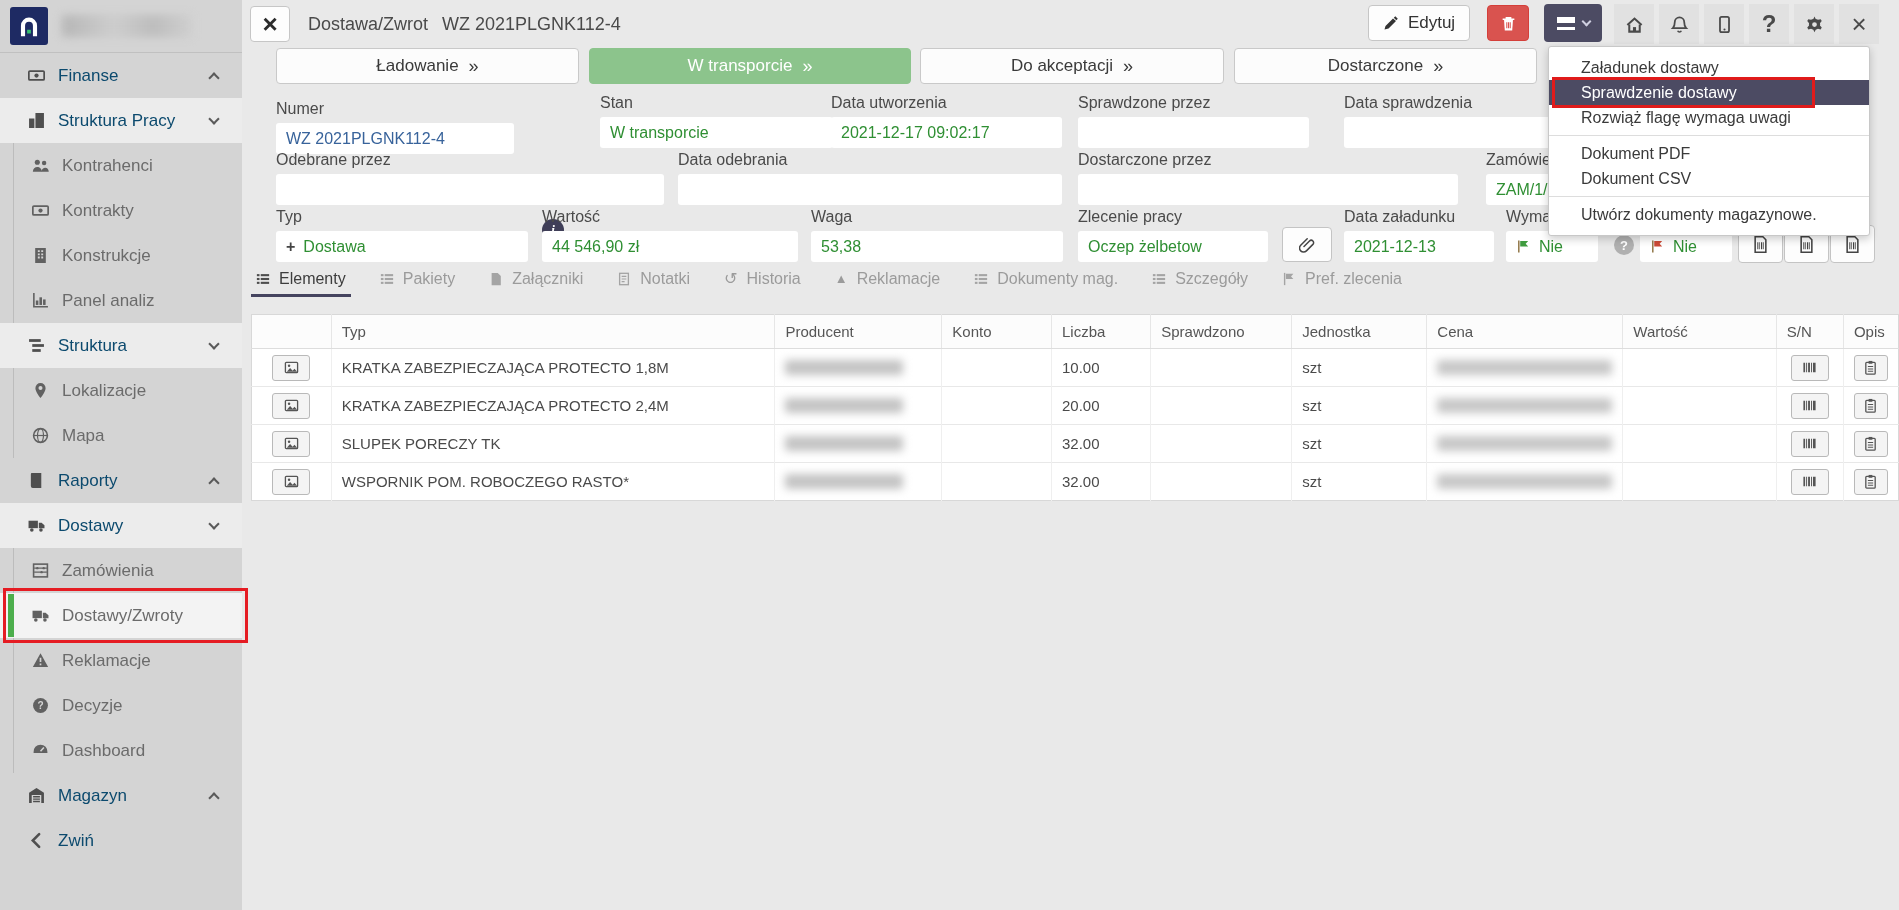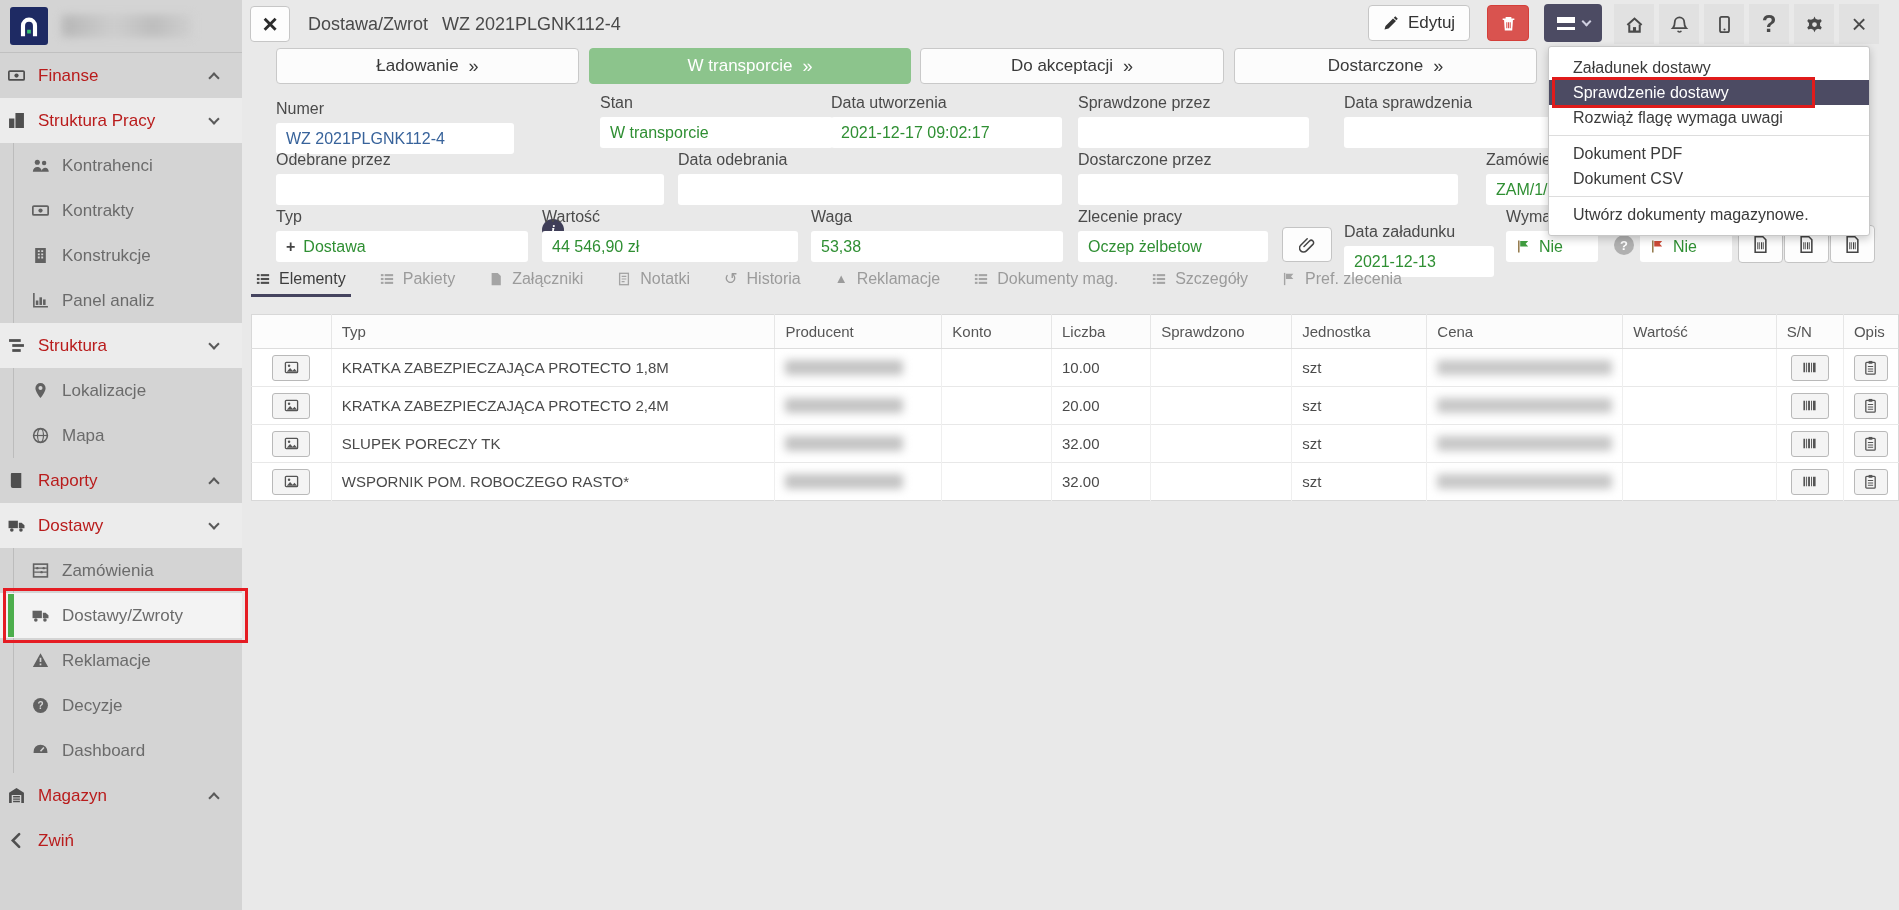--- a/index.html
+++ b/index.html
@@ -9,21 +9,21 @@
     background:#e9e9e9; color:#4a4a4a; position:relative; font-size:16px;
   }
   .icn { width:17px; height:17px; flex:none; display:block; }
 
   
   .sidebar { position:absolute; left:0; top:0; width:242px; height:910px; background:#d4d4d4; z-index:5; }
   .logo-row { height:53px; display:flex; align-items:center; padding:0 10px; border-bottom:1px solid #c0c0c0; }
   .logo-sq { width:38px; height:38px; background:#1e2a63; border-radius:3px; display:flex; align-items:center; justify-content:center; }
   .logo-blur { width:130px; height:22px; margin-left:14px; border-radius:2px;
     background:linear-gradient(90deg,#b6b6b6,#cdcdcd 40%,#bdbdbd 70%,#cfcfcf); filter:blur(4px); }
-  .sb-item { position:relative; height:45px; display:flex; align-items:center; padding-left:8px; font-size:17px; color:#b91c1c; cursor:pointer; }
+  .sb-item { position:relative; height:45px; display:flex; align-items:center; padding-left:28px; font-size:17px; color:#0c4a6e; cursor:pointer; }
   .sb-item .icn { margin-right:13px; color:#4f4f4f; }
   .sb-item.sub { padding-left:32px; color:#6b6b6b; }
   .sb-item.sub .icn { color:#616161; }
   .sb-item.sub::before { content:""; position:absolute; left:13px; top:0; bottom:0; width:1px; background:#bcbcbc; }
   .sb-item.hl { background:#ececec; }
   .sb-item.selected { background:#f3f3f3; }
   .sb-item.selected::before { display:none; }
   .sb-item.selected .greenbar { position:absolute; left:8px; top:1px; bottom:1px; width:6px; background:#4cae4c; }
   .sb-item.selected .redbox { position:absolute; left:3px; right:-6px; top:-5px; bottom:-5px; border:3px solid #e51c23; pointer-events:none; z-index:6; }
   .chev { width:8px; height:8px; border-right:2px solid #5a5a5a; border-bottom:2px solid #5a5a5a; position:absolute; right:24px; }
@@ -77,21 +77,21 @@
   table.grid td { height:38px; font-size:15px; color:#4a4a4a; padding:0 10px; border-top:1px solid #e8e8e8; border-left:1px solid #efefef; white-space:nowrap; overflow:visible; }
   table.grid th:first-child, table.grid td:first-child { border-left:none; }
   .cellbtn { width:38px; height:26px; background:#f4f4f4; border:1px solid #b9b9b9; border-radius:3px; display:flex; align-items:center; justify-content:center; color:#555; cursor:pointer; margin:0 auto; }
   .cellbtn .icn { width:15px; height:15px; }
   .blur-prod { width:118px; height:15px; background:#c3c3c3; filter:blur(4px); border-radius:2px; }
   .blur-price { width:175px; height:15px; background:#c7c7c7; filter:blur(4px); border-radius:2px; position:relative; z-index:1; }
 
   
   .dropdown { position:absolute; left:1306px; top:46px; width:322px; background:#fff; border:1px solid #c8c8c8; border-radius:3px;
     box-shadow:0 3px 9px rgba(0,0,0,.2); padding:8px 0; z-index:20; }
-  .dd-item { position:relative; height:25px; display:flex; align-items:center; padding-left:24px; font-size:16px; color:#3a3a3a; cursor:pointer; white-space:nowrap; }
+  .dd-item { position:relative; height:25px; display:flex; align-items:center; padding-left:32px; font-size:16px; color:#3a3a3a; cursor:pointer; white-space:nowrap; }
   .dd-item.hl { background:#4c4b63; color:#fff; height:25px; }
   .dd-item.hl .redbox { position:absolute; left:3px; right:54px; top:-3px; bottom:-3px; border:3px solid #e01b1b; pointer-events:none; }
   .dd-div { border-top:1px solid #ddd; margin:5px 0; }
 </style>
 </head>
 <body>
 
 <svg width="0" height="0" style="position:absolute" aria-hidden="true">
   <symbol id="i-money" viewBox="0 0 16 16">
       <rect x="0.8" y="3.8" width="14.4" height="8.4" rx="1" fill="none" stroke="currentColor" stroke-width="1.6"></rect>
@@ -501,21 +501,21 @@
     </div>
     <div class="fld" style="left:836px;top:116px;width:190px">
       <div class="lb">Zlecenie pracy</div>
       <div class="in green">Oczep żelbetow</div>
     </div>
     <div class="tool-btn" style="left:1040px;top:135px;width:50px;height:35px">
         <svg class="icn" style="width:16px;height:16px">
           <use href="#i-clip"></use>
         </svg>
       </div>
-    <div class="fld" style="left:1102px;top:131px;width:150px">
+    <div class="fld" style="left:1102px;top:116px;width:150px">
       <div class="lb">Data załadunku</div>
       <div class="in green">2021-12-13</div>
     </div>
     <div class="fld" style="left:1264px;top:116px;width:92px">
       <div class="lb">Wymaga uwagi</div>
       <div class="in">
           <svg class="icn" style="width:15px;height:15px;color:#3f9c3f">
             <use href="#i-flag-colored"></use>
           </svg>
           <span class="green">Nie</span>

